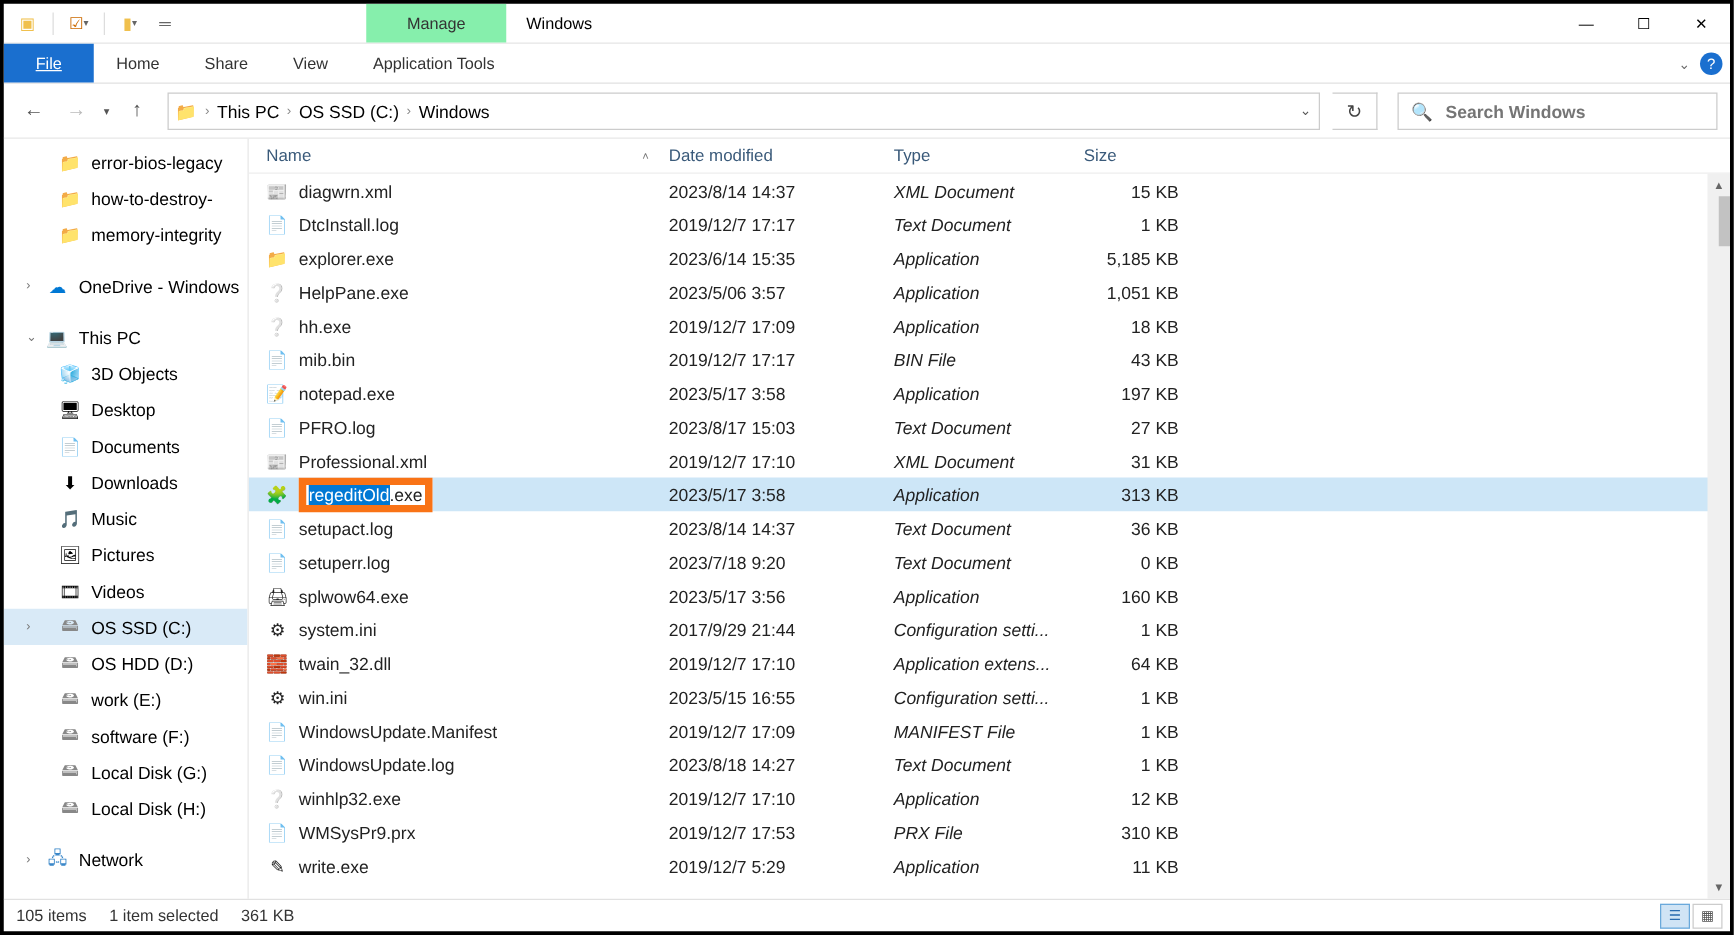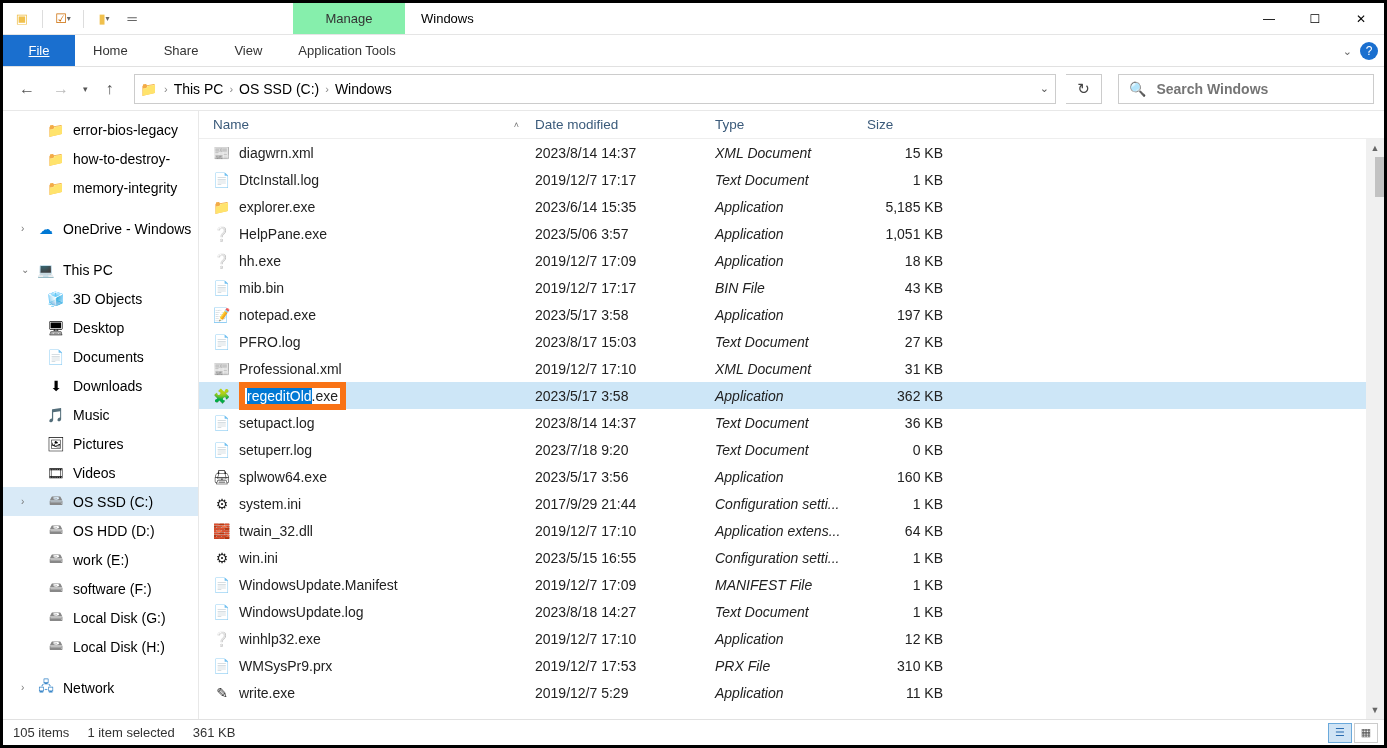--- a/index.html
+++ b/index.html
@@ -317,21 +317,21 @@
           <div class="cell c-type">XML Document</div>
           <div class="cell c-size">31 KB</div>
         </div>
         <div class="row selected">
           <div class="cell c-name">
             <span class="file-icon">🧩</span>
             <span class="rename-box"><span class="sel">regeditOld</span><span>.exe</span></span>
           </div>
           <div class="cell c-date">2023/5/17 3:58</div>
           <div class="cell c-type">Application</div>
-          <div class="cell c-size">362 KB</div>
+          <div class="cell c-size">313 KB</div>
         </div>
         <div class="row">
           <div class="cell c-name">
             <span class="file-icon">📄</span>
             <span>setupact.log</span>
           </div>
           <div class="cell c-date">2023/8/14 14:37</div>
           <div class="cell c-type">Text Document</div>
           <div class="cell c-size">36 KB</div>
         </div>

